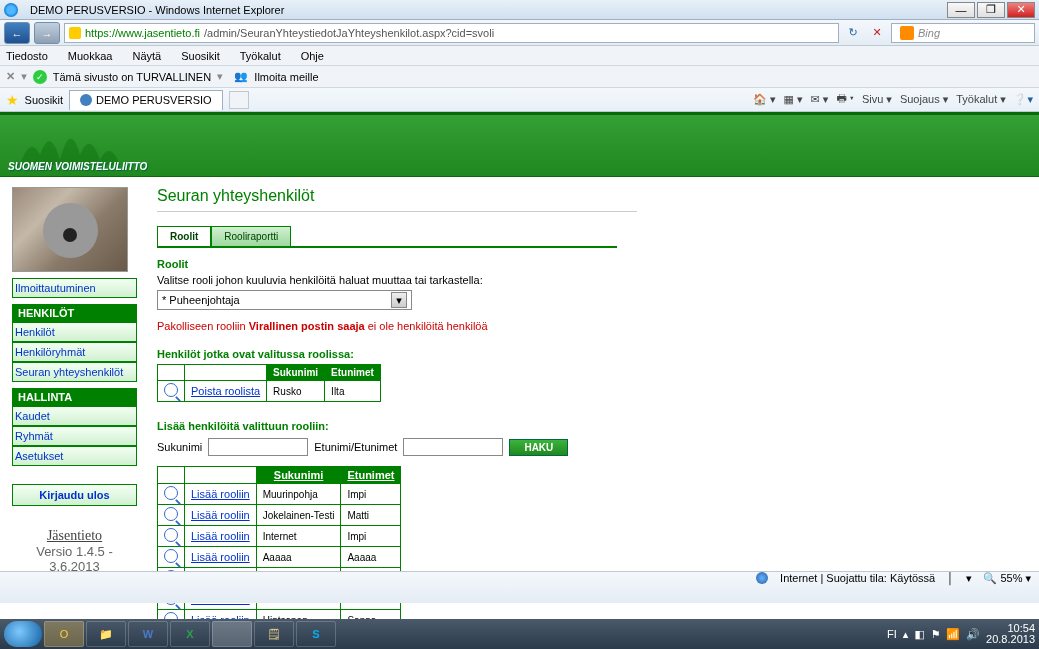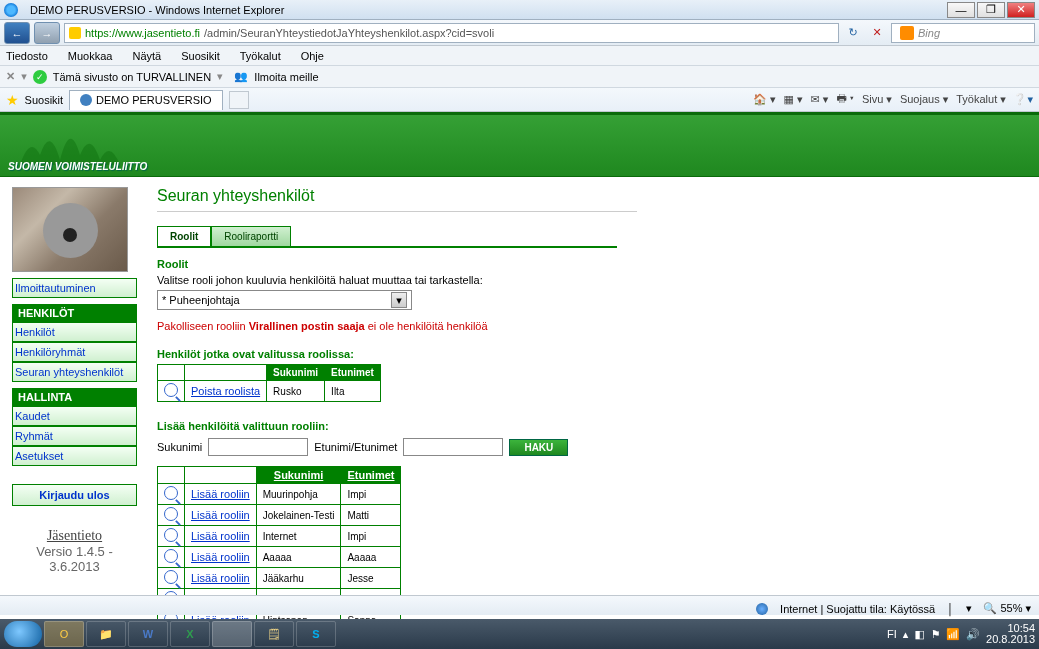--- a/index.html
+++ b/index.html
@@ -79,21 +79,21 @@
 table.grid th a { color: #fff; text-decoration: underline; }
 .mag-icon { width: 14px; height: 14px; display: inline-block; border: 1px solid #3366cc; border-radius: 50%; position: relative; }
 .mag-icon::after { content: ""; position: absolute; right: -4px; bottom: -4px; width: 6px; height: 2px; background: #3366cc; transform: rotate(45deg); }
 .link { color: #0033cc; text-decoration: underline; cursor: pointer; }
 
 .search-row { display: flex; align-items: center; gap: 6px; margin-top: 6px; }
 .search-row input { border: 1px solid #888; height: 18px; width: 100px; padding: 0 3px; }
 .haku-btn { background: linear-gradient(#3cb43c, #1f881f); color: #fff; border: 1px solid #064; padding: 2px 14px; font-weight: bold; cursor: pointer; font-size: 10px; }
 
 
-.ie-status { position: absolute; bottom: 4px; left: 0; right: 0; height: 20px; background: linear-gradient(#f4f8fc, #e4ecf4); border-top: 1px solid #c0c8d0; display: flex; align-items: flex-end; justify-content: flex-end; padding: 0 8px; gap: 12px; }
+.ie-status { position: absolute; bottom: 16px; left: 0; right: 0; height: 32px; background: linear-gradient(#f4f8fc, #e4ecf4); border-top: 1px solid #c0c8d0; display: flex; align-items: flex-start; justify-content: flex-end; padding: 0 8px; gap: 12px; }
 .ie-status .globe { width: 12px; height: 12px; background: radial-gradient(#6ab0ff, #2060a0); border-radius: 50%; }
 
 
 .taskbar { height: 30px; background: linear-gradient(#4a5a6a, #2a3a4a); display: flex; align-items: center; padding: 0 4px; gap: 2px; justify-content: space-between; }
 .taskbar .left { display: flex; align-items: center; gap: 2px; }
 .start-orb { width: 38px; height: 26px; background: radial-gradient(circle at 40% 40%, #7ec8ff, #1060a0); border-radius: 14px; }
 .task-icon { width: 40px; height: 26px; border: 1px solid rgba(255,255,255,0.2); display: flex; align-items: center; justify-content: center; border-radius: 2px; }
 .task-icon.active { background: rgba(255,255,255,0.2); }
 .tray { display: flex; align-items: center; gap: 6px; color: #fff; font-size: 10px; }
 .tray .clock { text-align: right; line-height: 11px; }

